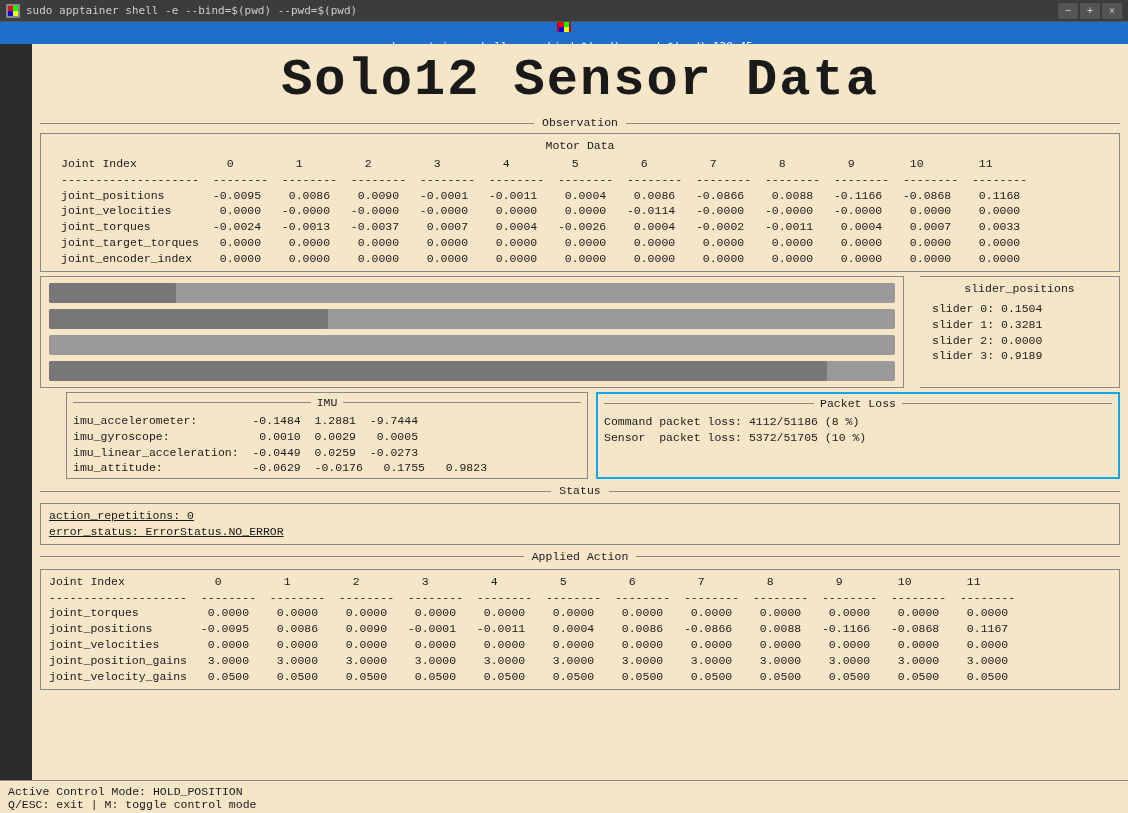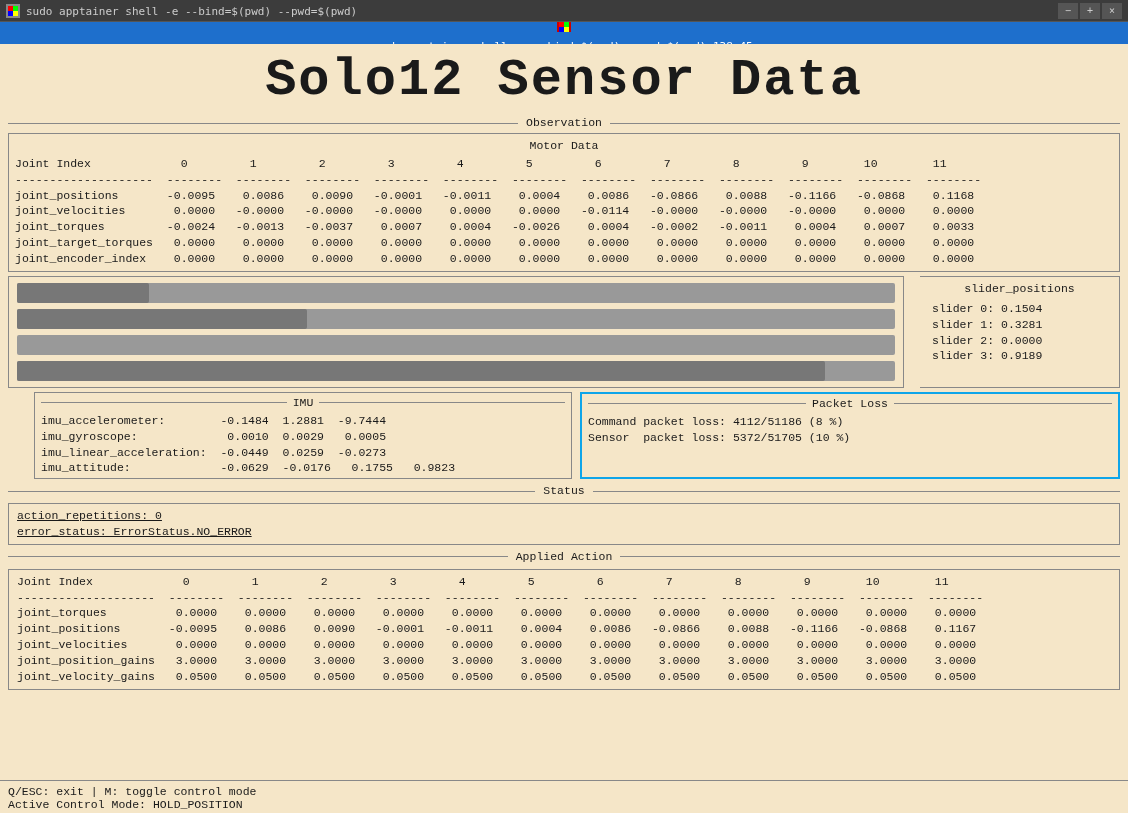--- a/index.html
+++ b/index.html
@@ -25,21 +25,21 @@
       background: #3c3c3c;
       height: 22px;
       display: flex;
       align-items: center;
       justify-content: space-between;
       padding: 0 6px;
       border-bottom: 1px solid #555;
     }
     .title-bar-left {
       display: flex;
-      align-items: flex-end;
+      align-items: center;
       gap: 6px;
     }
     .title-bar-icon {
       width: 14px;
       height: 14px;
       background: #888;
       display: flex;
       align-items: center;
       justify-content: center;
     }
@@ -89,20 +89,21 @@
     
     .terminal {
       background: #f5e6c8;
       flex: 1;
       overflow: hidden;
       padding: 4px 8px;
       color: #1a1a1a;
       font-family: 'Courier New', Courier, monospace;
       font-size: 11.5px;
       line-height: 1.38;
+      margin-left: 32px;
     }
 
     .big-title {
       text-align: center;
       font-size: 52px;
       font-weight: 900;
       font-family: 'Courier New', Courier, monospace;
       letter-spacing: 2px;
       color: #1a1a1a;
       margin: 4px 0 6px 0;
@@ -123,21 +124,21 @@
       background: #888;
     }
     .section-title {
       padding: 0 8px;
       white-space: nowrap;
     }
 
     
     .box {
       border: 1px solid #888;
-      padding: 4px 6px;
+      padding: 4px 20px;
       margin: 2px 0;
       background: #f5e6c8;
     }
 
     .sub-section-header {
       text-align: center;
       font-size: 11.5px;
       margin-bottom: 2px;
     }
 
@@ -332,16 +333,16 @@
 joint_torques          0.0000    0.0000    0.0000    0.0000    0.0000    0.0000    0.0000    0.0000    0.0000    0.0000    0.0000    0.0000
 joint_positions       -0.0095    0.0086    0.0090   -0.0001   -0.0011    0.0004    0.0086   -0.0866    0.0088   -0.1166   -0.0868    0.1167
 joint_velocities       0.0000    0.0000    0.0000    0.0000    0.0000    0.0000    0.0000    0.0000    0.0000    0.0000    0.0000    0.0000
 joint_position_gains   3.0000    3.0000    3.0000    3.0000    3.0000    3.0000    3.0000    3.0000    3.0000    3.0000    3.0000    3.0000
 joint_velocity_gains   0.0500    0.0500    0.0500    0.0500    0.0500    0.0500    0.0500    0.0500    0.0500    0.0500    0.0500    0.0500</pre>
     </div>
 
   </div>
 
   <div class="bottom-bar">
+    <div>Active Control Mode: HOLD_POSITION</div>
     <div>Q/ESC: exit | M: toggle control mode</div>
-    <div>Active Control Mode: HOLD_POSITION</div>
   </div>
 </div>
 
 </body></html>

